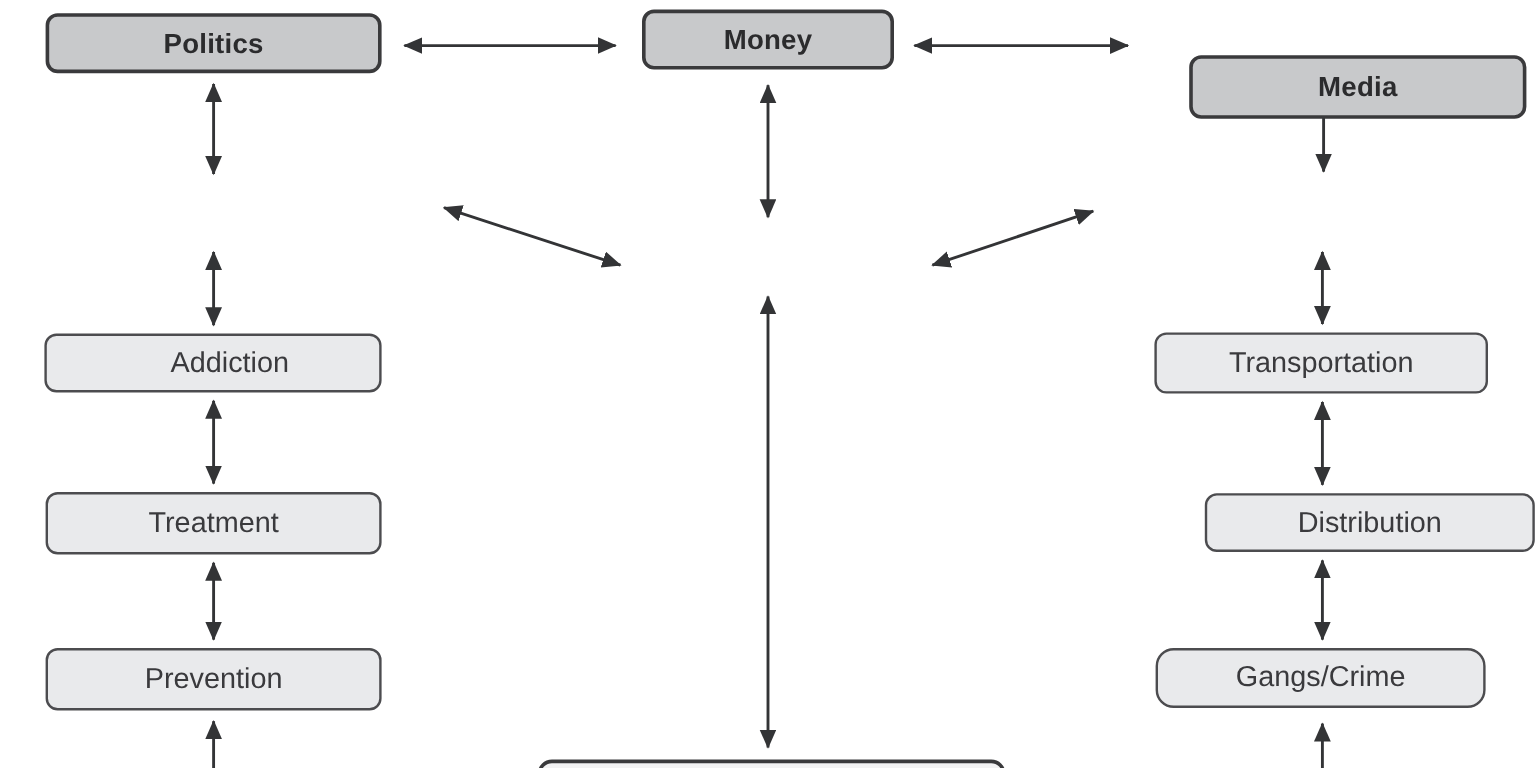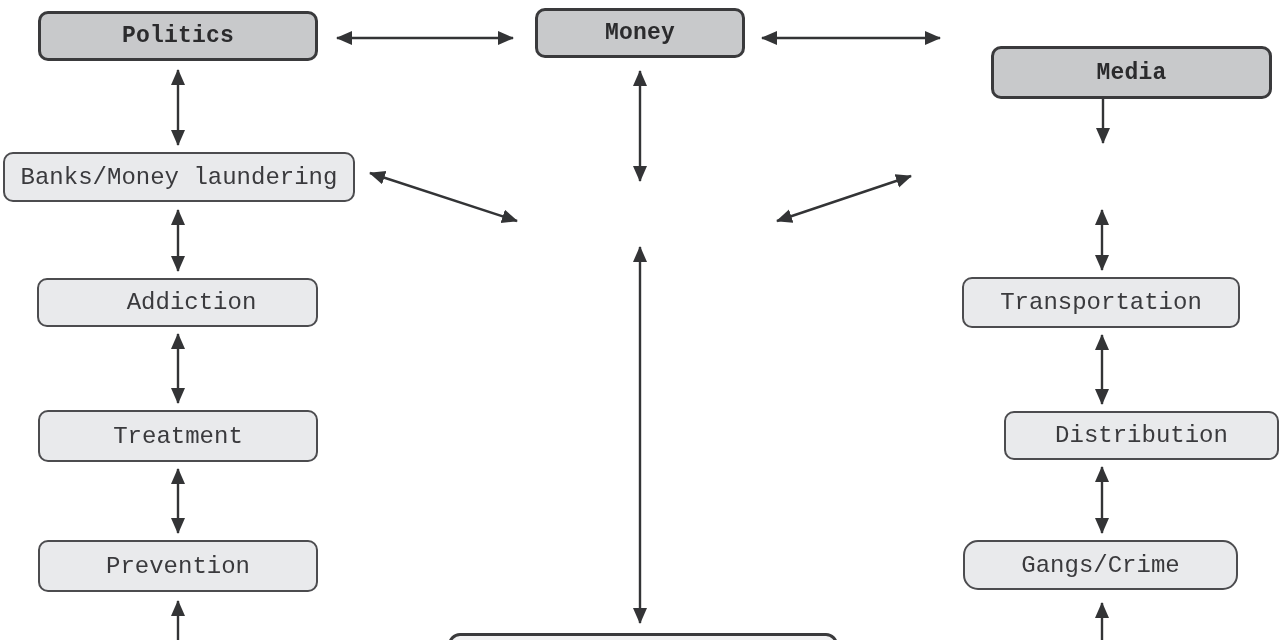--- a/index.html
+++ b/index.html
@@ -3,21 +3,21 @@
 <meta charset="utf-8">
 <style>
   html,body{margin:0;padding:0;}
   body{
     width:1280px;height:640px;overflow:hidden;background:#ffffff;
     font-family:"Liberation Sans","DejaVu Sans",sans-serif;
     position:relative;
   }
   #diagram-canvas{position:absolute;left:0;top:0;width:1280px;height:640px;}
   #edges{position:absolute;left:0;top:0;width:1280px;height:640px;z-index:1;}
-  #nodes{position:absolute;left:0;top:0;width:1032px;height:640px;z-index:2;font-family:Liberation Mono, monospace;}
+  #nodes{position:absolute;left:0;top:0;width:1032px;height:640px;z-index:2;}
   .node{
     position:absolute;box-sizing:border-box;
     display:flex;align-items:center;justify-content:center;
     border-radius:10px;text-align:center;
   }
   .node.header{
     background:#c8c9cb;border:3px solid #3a3a3c;
     font-weight:bold;font-size:23px;color:#2b2b2d;
     letter-spacing:0.2px;
   }
@@ -64,23 +64,20 @@
   <div id="nodes">
       <div class="node header" style="left: 38px; top: 11px; width: 280px; height: 50px;">
         <span>Politics</span>
       </div>
       <div class="node header" style="left: 535px; top: 8px; width: 210px; height: 50px;">
         <span>Money</span>
       </div>
       <div class="node header" style="left: 991px; top: 10px; width: 281px; height: 53px; margin-top: 36px;">
         <span>Media</span>
       </div>
-      <div class="node item" style="left: 3px; top: 152px; width: 352px; height: 50px;">
-        <span>Banks/Money laundering</span>
-      </div>
       <div class="node item" style="left: 37px; top: 278px; width: 281px; height: 49px; padding-left: 28px;">
         <span>Addiction</span>
       </div>
       <div class="node item" style="left: 962px; top: 277px; width: 278px; height: 51px;">
         <span>Transportation</span>
       </div>
       <div class="node item" style="left: 38px; top: 410px; width: 280px; height: 52px;">
         <span>Treatment</span>
       </div>
       <div class="node item" style="left: 963px; top: 411px; width: 275px; height: 49px; margin-left: 41px;">

